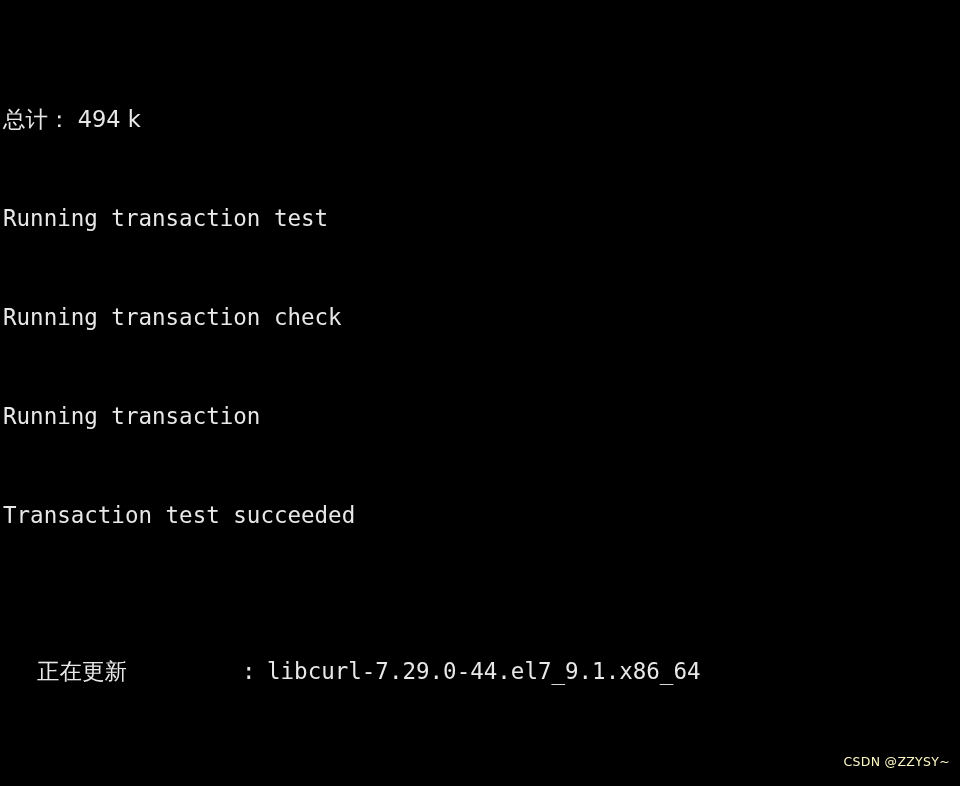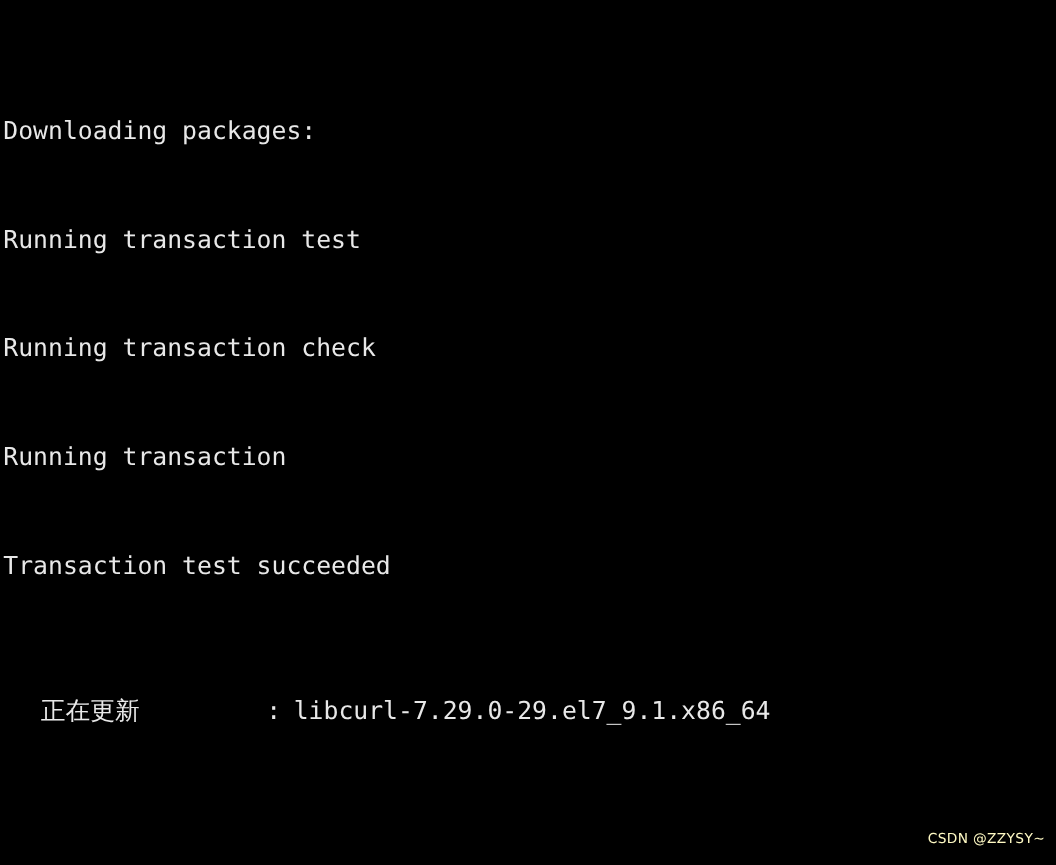--- a/index.html
+++ b/index.html
@@ -31,20 +31,21 @@
     height: 33px;
     white-space: pre;
     display: block;
     padding-left: 3px;
   }
   .txn-line {
     display: flex;
     height: 33px;
     align-items: baseline;
     padding-left: 3px;
+    margin-top: 24px;
   }
   .txn-indent {
     display: inline-block;
     width: 34px;
     flex: none;
   }
   .txn-status {
     display: inline-block;
     width: 205px;
     flex: none;
@@ -72,31 +73,31 @@
     font-family: "DejaVu Sans", "Liberation Sans", sans-serif;
     letter-spacing: 0.3px;
     white-space: pre;
   }
 </style>
 </head>
 <body>
 
 <div id="terminal">
 
-  <span class="line">Downloading packages:</span>
+  <span class="line cjk">总计： 494 k</span>
   <span class="line">Running transaction test</span>
   <span class="line">Running transaction check</span>
   <span class="line">Running transaction</span>
   <span class="line">Transaction test succeeded</span>
 
   <div class="txn-line">
     <span class="txn-indent"></span>
     <span class="txn-status">正在更新</span>
     <span class="txn-colon">:</span>
-    <span class="txn-pkg">libcurl-7.29.0-29.el7_9.1.x86_64</span>
+    <span class="txn-pkg">libcurl-7.29.0-44.el7_9.1.x86_64</span>
   </div>
   
   
   
   
   
   
   
 
   

